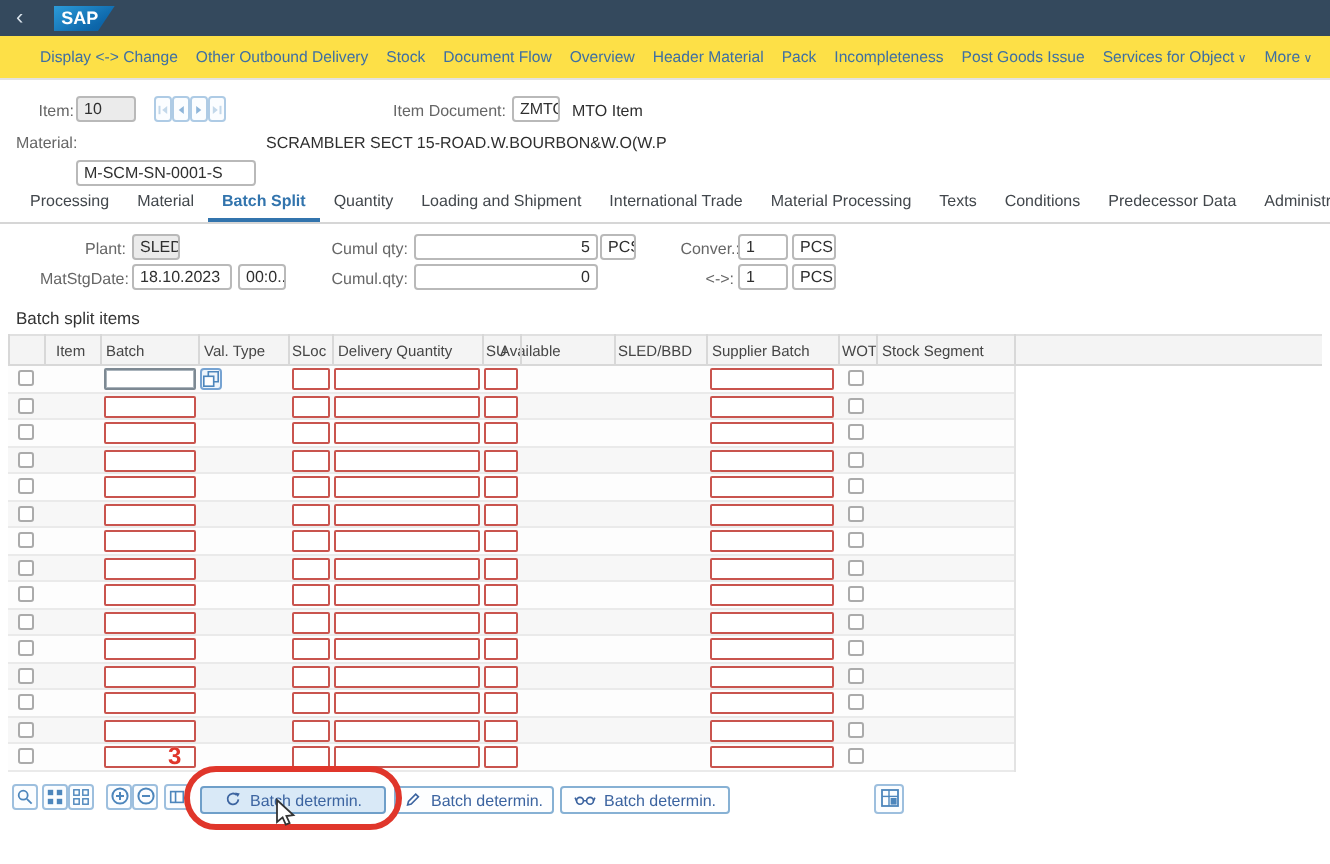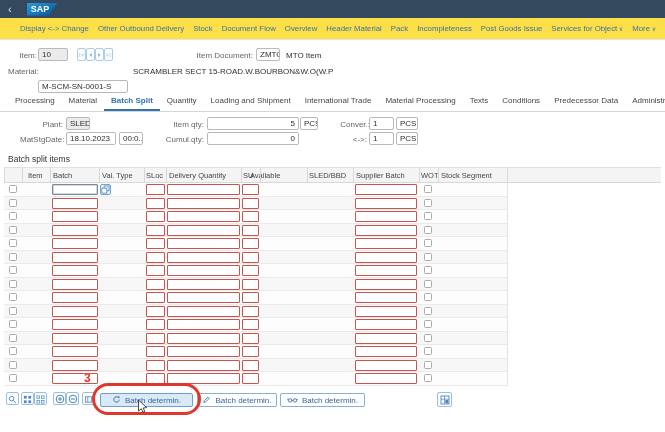--- a/index.html
+++ b/index.html
@@ -145,21 +145,21 @@
       <div class="tab">Administration</div>
     </div>
 
   <div>
     <span class="flabel" style="left:20px;top:120px;width:43px">Plant:</span>
     <div class="fval ro" style="left:66px;top:117px;width:24px">SLED</div>
     <span class="flabel" style="left:20px;top:135px;width:43px">MatStgDate:</span>
     <div class="fval" style="left:66px;top:132px;width:50px">18.10.2023</div>
     <div class="fval" style="left:119px;top:132px;width:24px">00:0...</div>
 
-    <span class="flabel" style="left:154px;top:120px;width:50px">Item qty:</span>
+    <span class="flabel" style="left:154px;top:120px;width:50px">Cumul qty:</span>
     <div class="fval num" style="left:207px;top:117px;width:92px">5</div>
     <div class="fval unit" style="left:300px;top:117px;width:18px">PCS</div>
     <span class="flabel" style="left:154px;top:135px;width:50px">Cumul.qty:</span>
     <div class="fval num" style="left:207px;top:132px;width:92px">0</div>
 
     <span class="flabel" style="left:333px;top:120px;width:37px">Conver.:</span>
     <div class="fval" style="left:369px;top:117px;width:25px">1</div>
     <div class="fval unit" style="left:396px;top:117px;width:22px">PCS</div>
     <span class="flabel" style="left:330px;top:135px;width:37px">&lt;-&gt;:</span>
     <div class="fval" style="left:369px;top:132px;width:25px">1</div>

